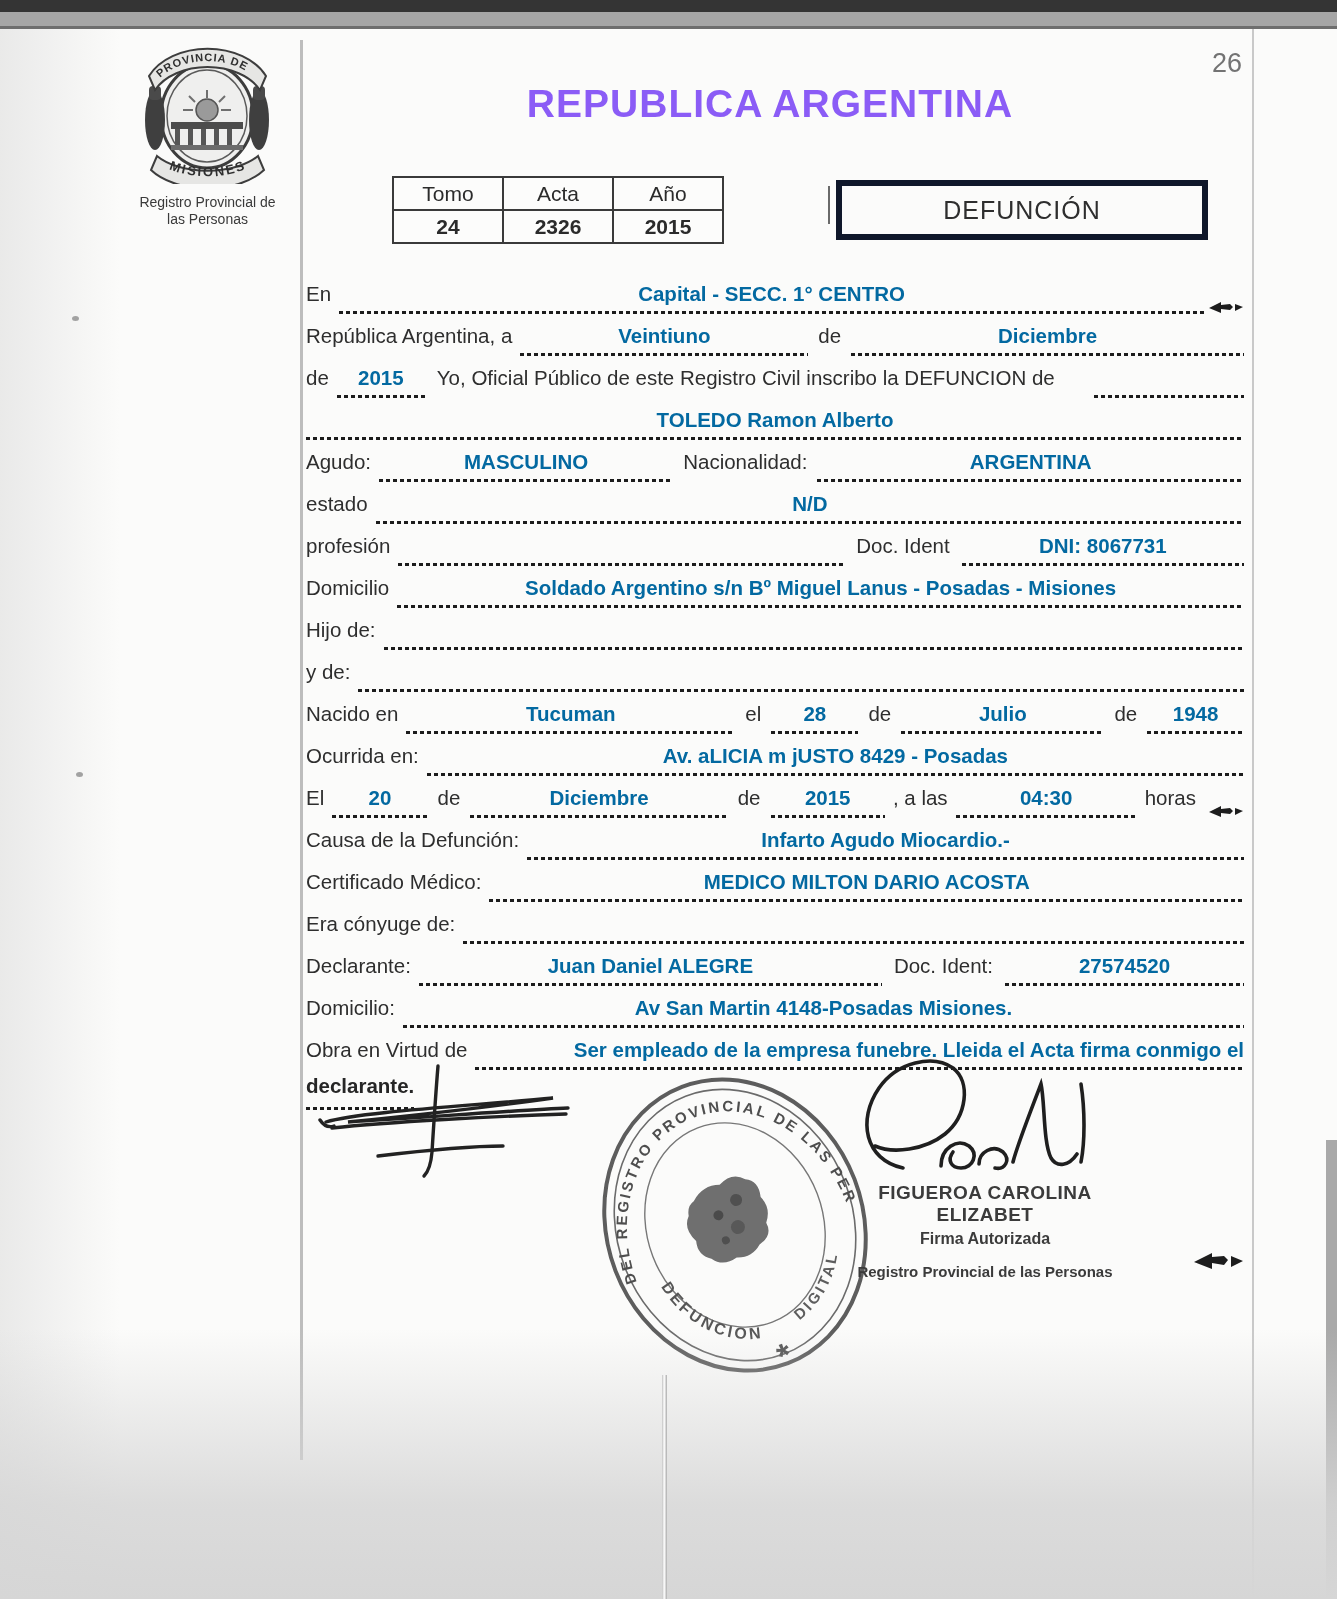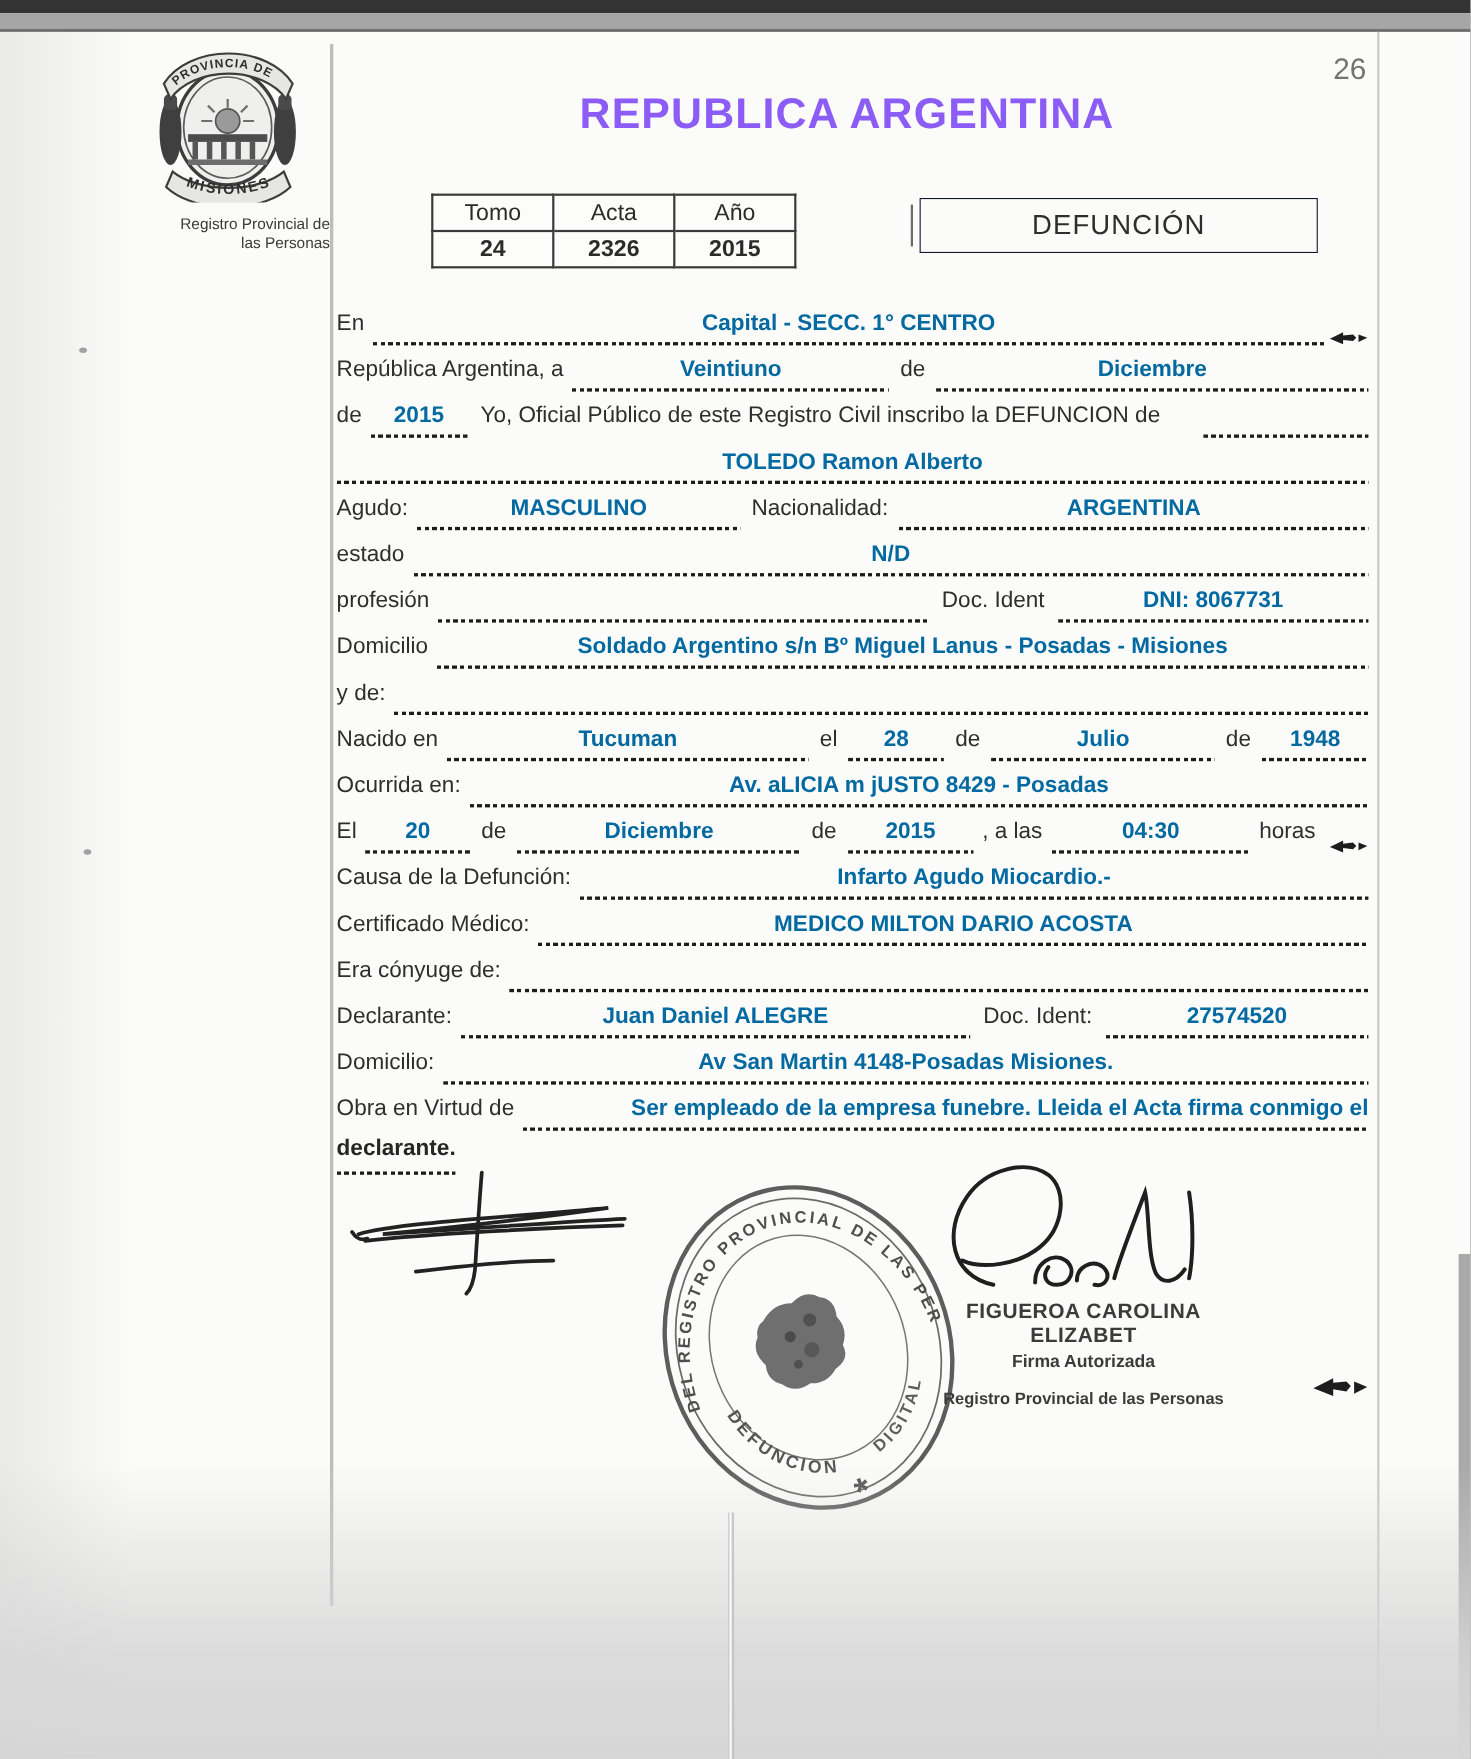--- a/index.html
+++ b/index.html
@@ -22,33 +22,33 @@
   .scan-fold{position:absolute;left:662px;top:1375px;width:5px;height:224px;
     background:linear-gradient(90deg,#c2c2c2,#ffffff 45%,#ababab);}
   .scan-right-line{position:absolute;left:1252px;top:29px;width:2px;height:1570px;background:#c9c9c9;}
   .scan-right-band{position:absolute;left:1326px;top:1140px;width:11px;height:459px;background:#a9a9a9;}
   .scan-speck{position:absolute;width:7px;height:5px;background:#9b9b9b;border-radius:50%;}
 
   
   .vrule{position:absolute;left:300px;top:40px;width:3px;height:1420px;background:#bdbdbd;}
   .page-number{position:absolute;left:1212px;top:48px;font-size:27px;color:#737373;}
   .letterhead{position:absolute;left:115px;top:46px;width:185px;text-align:center;}
-  .letterhead .org{margin-top:6px;font-size:14px;line-height:17px;color:#3a3a3a;text-align:right;}
+  .letterhead .org{margin-top:6px;font-size:14px;line-height:17px;color:#3a3a3a;}
 
   .doc-title{position:absolute;left:395px;top:82px;width:750px;text-align:center;
     font-size:39px;font-weight:bold;letter-spacing:1px;color:#8b5cf6;}
 
   
   .rec-table{position:absolute;left:392px;top:176px;border-collapse:collapse;}
   .rec-table td{border:2px solid #3a3a3a;text-align:center;font-size:21px;
     width:106px;height:29px;color:#2b2b2b;background:#fcfcfb;}
   .rec-table .vals td{font-weight:bold;}
 
   .doc-type-box{position:absolute;left:836px;top:180px;width:360px;height:48px;
-    border:1px solid #0f172a;display:flex;align-items:center;justify-content:center;
+    border:6px solid #0f172a;display:flex;align-items:center;justify-content:center;
     font-size:25px;letter-spacing:1px;color:#2e2e2e;}
   .doc-type-tick{position:absolute;left:828px;top:186px;width:2px;height:38px;background:#6a6a6a;}
 
   
   .form{position:absolute;left:306px;top:276px;width:938px;}
   .row{display:flex;align-items:flex-end;height:30px;margin-bottom:12px;font-size:20.5px;white-space:nowrap;}
   .lbl{flex:0 0 auto;padding-right:8px;color:#2e2e2e;}
   .f{flex:1 1 0;position:relative;text-align:center;font-weight:bold;color:#0369a1;}
   .f .dots,.dots-seg{position:absolute;left:0;right:0;bottom:-8px;height:3px;
     background:repeating-linear-gradient(90deg,#1c1c1c 0 4px,transparent 4px 7px);}
@@ -196,20 +196,24 @@
       <span class="f" style="flex:1.5"><span></span><span class="dots"></span></span>
       <span class="lbl" style="padding:0 12px">Doc. Ident</span>
       <span class="f" style="flex:0.95"><span>DNI: 8067731</span><span class="dots"></span></span>
     </div>
 
     <div class="row">
       <span class="lbl">Domicilio</span>
       <span class="f"><span>Soldado Argentino s/n Bº Miguel Lanus - Posadas - Misiones</span><span class="dots"></span></span>
     </div>
 
+    <div class="row">
+      <span class="lbl">Hijo de:</span>
+      <span class="f"><span></span><span class="dots"></span></span>
+    </div>
 
     <div class="row">
       <span class="lbl">y de:</span>
       <span class="f"><span></span><span class="dots"></span></span>
     </div>
 
     <div class="row">
       <span class="lbl">Nacido en</span>
       <span class="f" style="flex:1.7"><span>Tucuman</span><span class="dots"></span></span>
       <span class="lbl" style="padding:0 10px">el</span>

